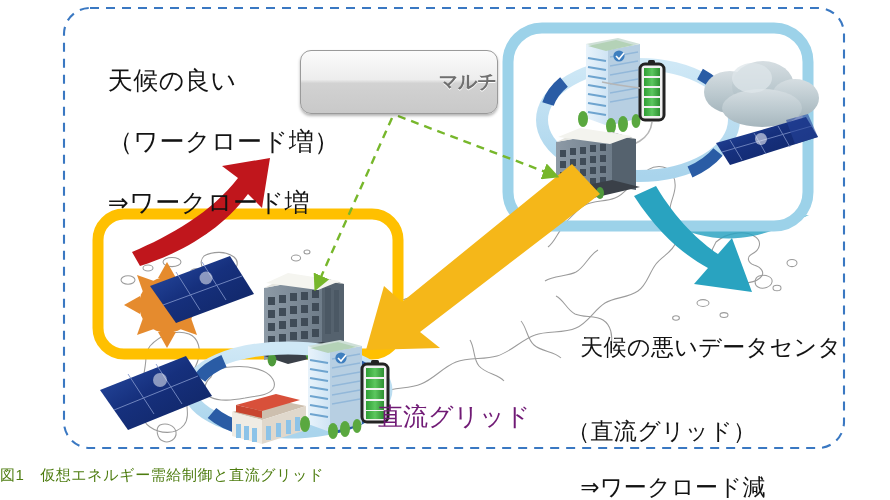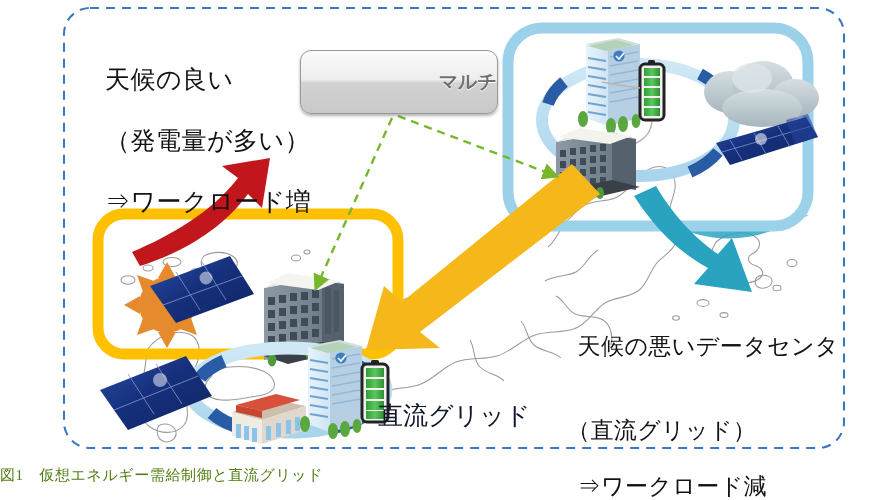--- a/index.html
+++ b/index.html
@@ -1,35 +1,35 @@
 <!DOCTYPE html>
 <html><head>
 <meta charset="utf-8">
 <style>
   html,body{margin:0;padding:0;background:#fff;}
   body{
     width:890px;height:500px;position:relative;overflow:hidden;
     font-family:"Liberation Sans","DejaVu Sans",sans-serif;
     color:#1a1a1a;
   }
-  #stage{position:absolute;left:0;top:0;width:736px;height:500px;font-family:Liberation Serif, serif;}
+  #stage{position:absolute;left:0;top:0;width:736px;height:500px;}
   #figure-svg{position:absolute;left:0;top:0;width:890px;height:500px;}
 
   .txt{position:absolute;white-space:pre;line-height:1.22;}
 
   #label-good-dc{
     left:78px;top:34px;font-size:25px;letter-spacing:.5px;color:#131313;
   }
   #label-good-dc .ln2{padding-left:42px;display:block;}
   #label-bad-dc{
     left:553px;top:305px;font-size:23px;letter-spacing:.4px;color:#131313;
   }
   #label-bad-dc .ln2{padding-left:14px;display:block;}
   #label-dcgrid{
-    left:378px;top:401px;font-size:25px;color:#0f172a;
+    left:378px;top:401px;font-size:25px;color:#701a75;
   }
   #label-orch{
     position:absolute;left:300px;top:50px;width:196px;height:62px;
     border-radius:11px;
     background:linear-gradient(180deg,#fbfbfb 0%,#ededed 46%,#d2d2d2 52%,#c9c9c9 100%);
     border:1px solid #9a9a9a;
     box-shadow:0 2px 3px rgba(0,0,0,.30);
     display:flex;flex-direction:column;align-items:flex-end;justify-content:center;
     color:#6f6f6f;font-size:19px;line-height:1.26;text-align:center;font-weight:bold;
     text-shadow:0 1px 0 #fff;
@@ -412,21 +412,21 @@
 
     <g stroke="#77B72B" stroke-width="2.4" fill="none" stroke-dasharray="8 6">
       <path d="M392,118 L316,288" marker-end="url(#mGreen)"></path>
       <path d="M398,116 L556,176" marker-end="url(#mGreen)"></path>
     </g>
 
   </svg>
 
   <div class="txt" id="label-good-dc">
     <span>天候の良い</span><br>
-    <span>（発電量が多い）</span><br>
+    <span>（ワークロード増）</span><br>
     <span>⇒ワークロード増</span>
   </div>
 
   <div class="txt" id="label-bad-dc">
     <span>天候の悪いデータセンタ</span><br>
     <span class="ln2">（直流グリッド）</span>
     <span>⇒ワークロード減</span>
   </div>
 
   <div class="txt" id="label-dcgrid">直流グリッド</div>

